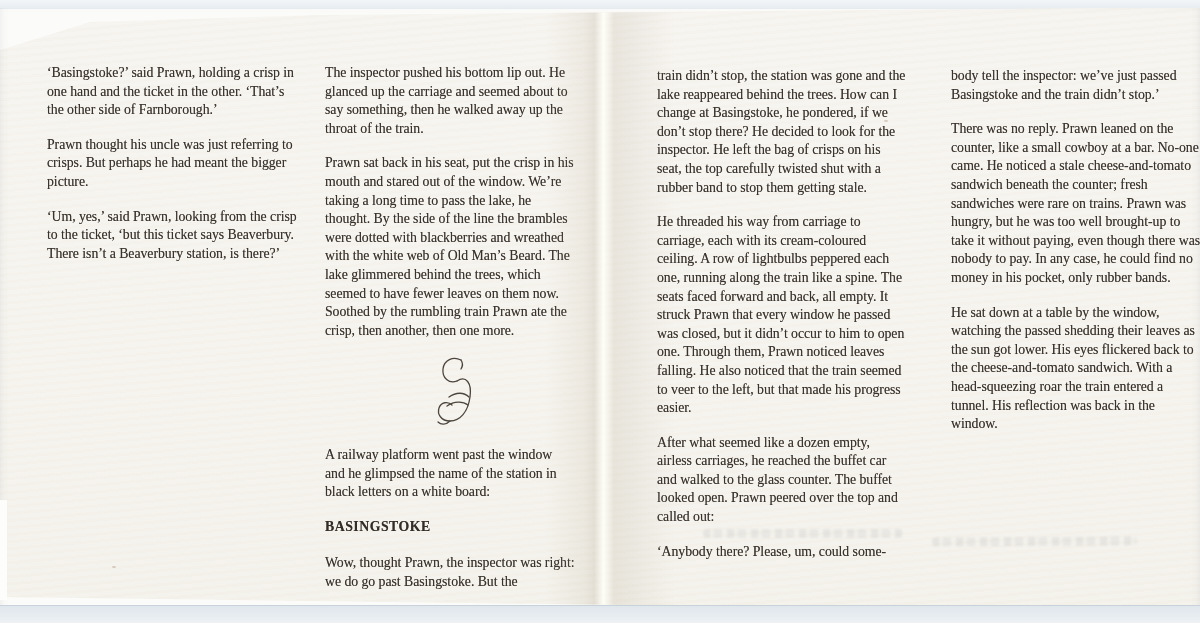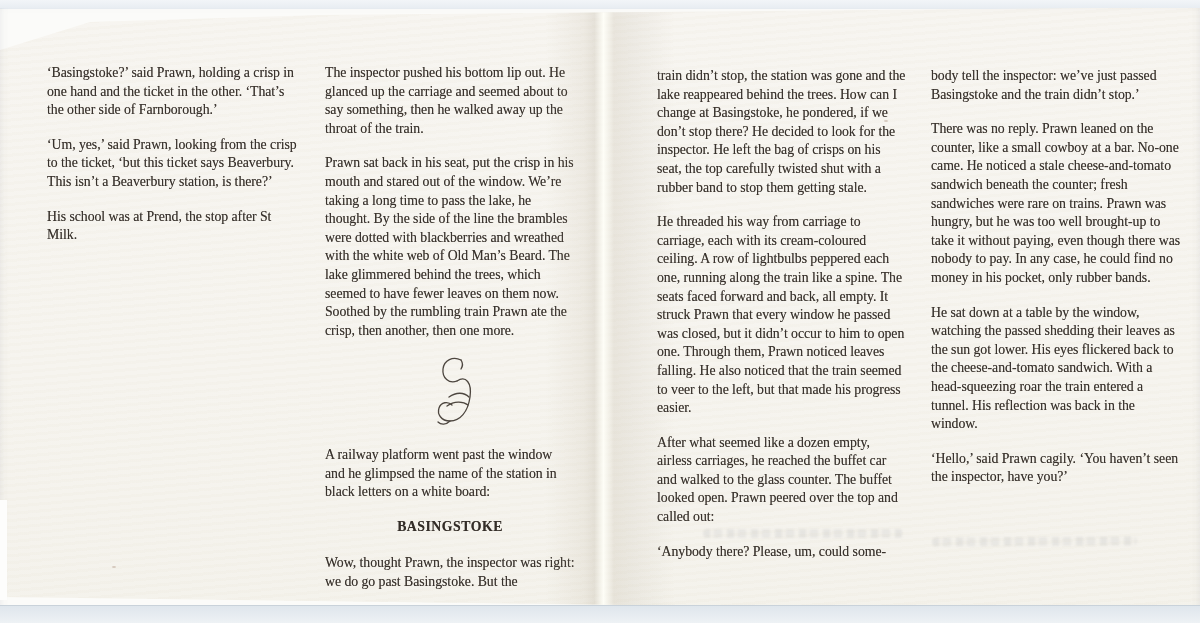--- a/index.html
+++ b/index.html
@@ -55,21 +55,21 @@
   }
   
   .col{
     position:absolute;width:250px;
     font-size:13.8px;line-height:18.6px;color:#38322d;
     text-shadow:0 0 0.5px rgba(66,56,46,0.55);
     letter-spacing:-0.05px;
   }
   .para{margin:0 0 16px 0;}
   .station-heading{
-    font-weight:bold;text-align:center;letter-spacing:0.5px;
+    font-weight:bold;text-align:left;letter-spacing:0.5px;
     margin:2px 0 18px 0;color:#332d28;
   }
   .doodle-wrap{width:100%;text-align:center;margin:0 0 12px 0;}
   .doodle-wrap svg{display:inline-block;}
   
   .ghost{
     position:absolute;height:9px;border-radius:4px;
     background:repeating-linear-gradient(90deg,rgba(115,120,132,0.20) 0 7px,rgba(115,120,132,0.04) 7px 11px,rgba(115,120,132,0.16) 11px 19px,rgba(115,120,132,0.02) 19px 24px);
     filter:blur(1.2px);opacity:0.55;
   }
@@ -80,22 +80,22 @@
 </head>
 <body>
 
 <div class="under-page"></div>
 
 <div class="paper">
   <div class="grain"></div>
 
   <div class="col" style="left:47px;top:64px;">
       <div class="para">‘Basingstoke?’ said Prawn, holding a crisp in one hand and the ticket in the other. ‘That’s the other side of Farnborough.’</div>
-      <div class="para">‘Um, yes,’ said Prawn, looking from the crisp to the ticket, ‘but this ticket says Beaverbury. This isn’t a  Beaverbury station, is there?’</div>
-      <div class="para">His school was at Prend, the stop after St Milk.</div>
+      <div class="para">Prawn thought his uncle was just referring to crisps. But perhaps he had meant the bigger picture.</div>
+      <div class="para">‘Um, yes,’ said Prawn, looking from the crisp to the ticket, ‘but this ticket says Beaverbury. There isn’t a  Beaverbury station, is there?’</div>
     </div>
   <div class="col" style="left:325px;top:64px;">
       <div class="para">The inspector pushed his bottom lip out. He glanced up the carriage and seemed about to say something, then he walked away up the throat of the train.</div>
       <div class="para">Prawn sat back in his seat, put the crisp in his mouth and stared out of the window. We’re taking a long time to pass the lake, he thought. By the side of the line the brambles were dotted with blackberries and wreathed with the white web of Old Man’s Beard. The lake glimmered behind the trees, which seemed to have fewer leaves on them now. Soothed by the rumbling train Prawn ate the crisp, then another, then one more.</div>
       <div class="doodle-wrap">
     <svg width="48" height="72" viewBox="0 0 48 72" fill="none">
       <g stroke="#4d463f" stroke-width="1.3" stroke-linecap="round" fill="none">
         <path d="M35 4 C 27 0, 18 4, 17 13 C 16 22, 23 28, 31 25"></path>
         <path d="M31 25 C 40 19, 46 27, 44 41 C 42 56, 34 65, 24 65 C 15 65, 11 58, 13 52 C 15 46, 22 45, 26 49"></path>
         <path d="M23 41 C 30 36, 38 36, 43 41"></path>
@@ -108,25 +108,24 @@
       <div class="para">A railway platform went past the window and he glimpsed the name of the station in black letters on a white board:</div>
       <div class="station-heading">BASINGSTOKE</div>
       <div class="para">Wow, thought Prawn, the inspector was right: we do go past Basingstoke. But the</div>
     </div>
   <div class="col" style="left:657px;top:67px;">
       <div class="para">train didn’t stop, the station was gone and the lake reappeared behind the trees. How can I change at Basingstoke, he pondered,  if we don’t stop there? He decided to look for the inspector. He left the bag of crisps on his seat, the top carefully twisted shut with a rubber band to stop them getting stale.</div>
       <div class="para">He threaded his way from carriage to carriage, each with its cream-coloured ceiling. A row of  lightbulbs peppered each one, running along the train like a spine. The seats faced forward and back, all empty. It struck Prawn that every window he passed was closed, but it didn’t occur to him to open one. Through them, Prawn noticed leaves falling. He also noticed that the train seemed to veer to the left, but that made his progress easier.</div>
       <div class="para">After what seemed like a dozen empty, airless carriages, he reached the buffet car and walked to the glass counter. The buffet looked open. Prawn peered over the top and called out:</div>
       <div class="para">‘Anybody there?  Please, um,  could some-</div>
     </div>
-  <div class="col" style="left:931px;top:67px;">
+  <div class="col" style="left:951px;top:67px;">
       <div class="para">body tell the inspector: we’ve just passed Basingstoke and the train didn’t stop.’</div>
       <div class="para">There was no reply. Prawn leaned on the counter, like a small cowboy at a bar. No-one came. He noticed  a stale cheese-and-tomato sandwich beneath the counter;  fresh sandwiches were rare on trains. Prawn was hungry, but he was too well brought-up to take it without paying, even though there was nobody to pay. In any case, he could find no money in his pocket, only rubber bands.</div>
       <div class="para">He sat down at a table by the window, watching the passed shedding their leaves as the sun got lower. His eyes flickered back to the cheese-and-tomato sandwich. With a head-squeezing roar the train entered a tunnel. His reflection was back in the window.</div>
-      <div class="para">‘Hello,’ said Prawn cagily. ‘You haven’t seen the inspector, have you?’</div>
     </div>
 
   <div class="ghost ghost-1"></div>
   <div class="ghost ghost-2"></div>
   <div class="speck" style="left:112px;top:566px;"></div>
   <div class="speck" style="left:884px;top:120px;"></div>
 
   <div class="fold"></div>
 </div>
 

